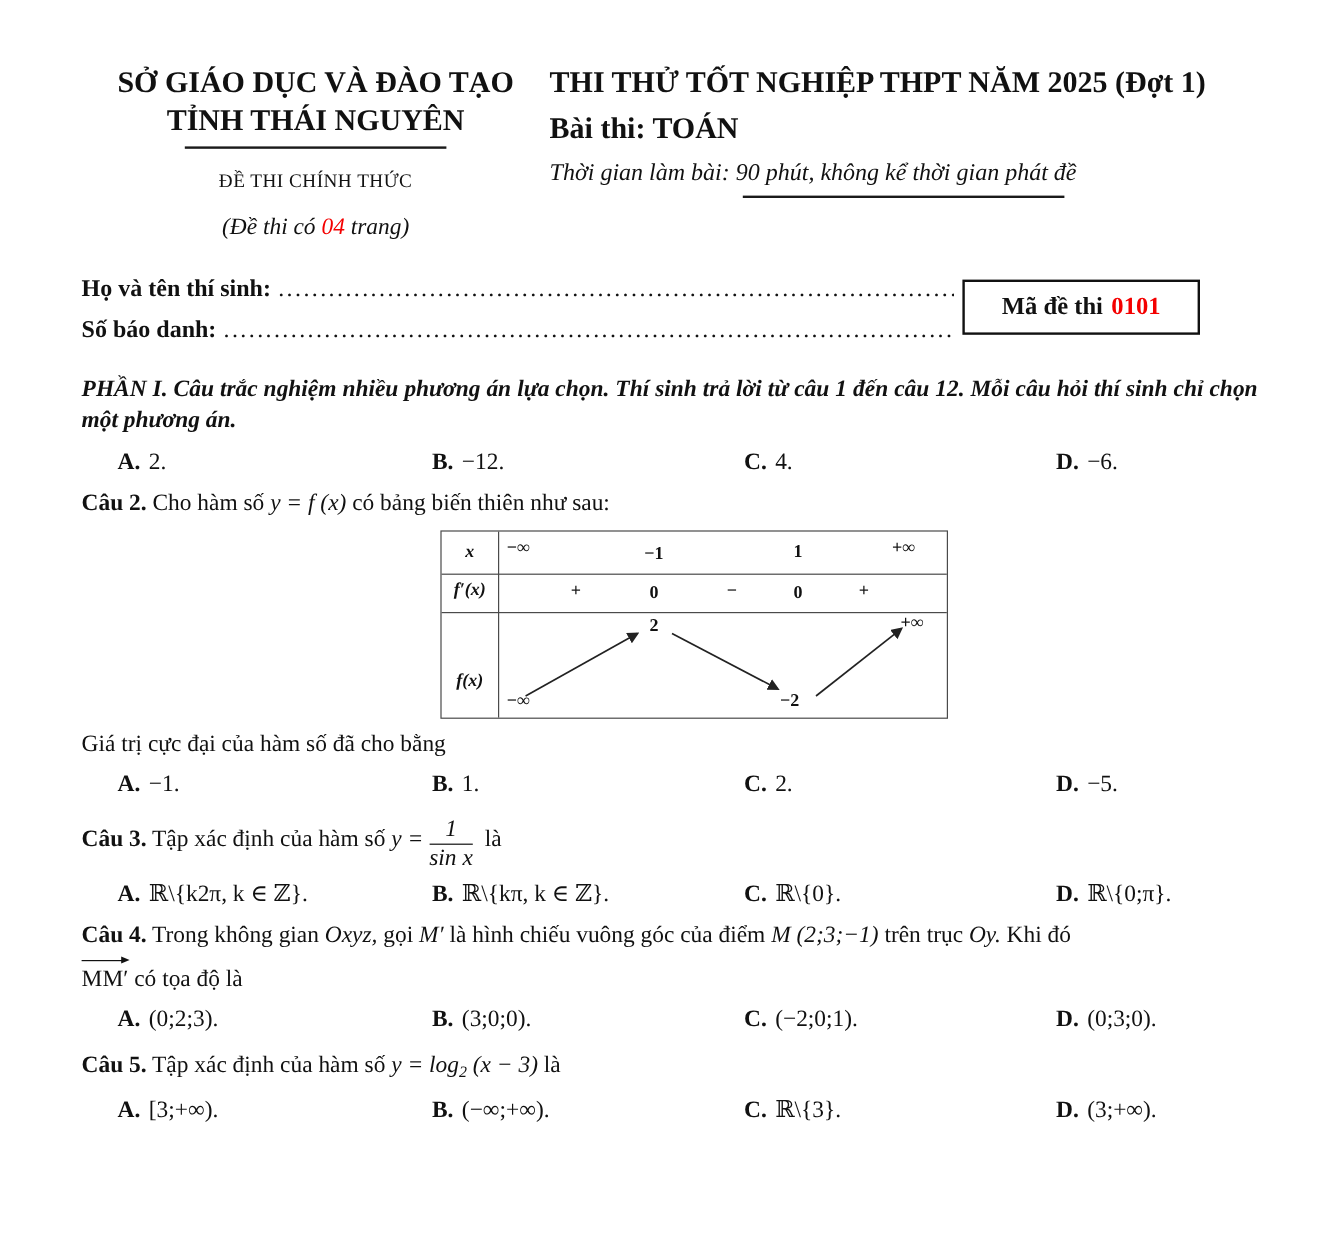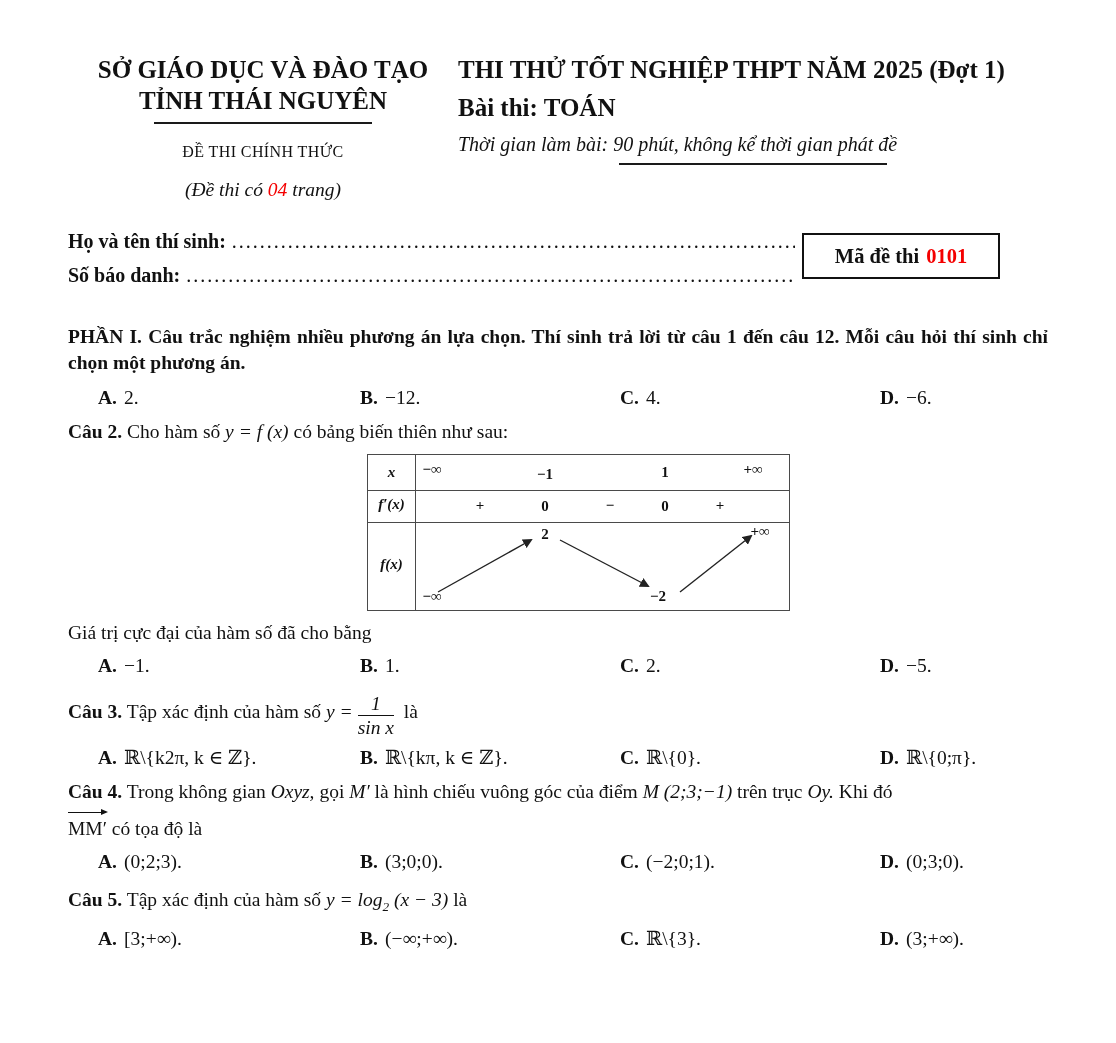--- a/index.html
+++ b/index.html
@@ -32,21 +32,21 @@
   .cand-row + .cand-row { margin-top: 7px; }
   .dots { flex: 1; overflow: hidden; white-space: nowrap; font-weight: normal; letter-spacing: 2px; margin-left: 6px; }
   .code-box {
     position: absolute; top: 5px; right: 48px; width: 198px; height: 46px;
     border: 2px solid #111; display: flex; align-items: center; justify-content: center;
     font-weight: bold; font-size: 20.5px; background: #fff;
   }
   .code-box .red { margin-left: 7px; }
 
   
-  .part-heading { margin-top: 36px; font-weight: bold; text-align: justify; }
+  .part-heading { margin-top: 24px; font-weight: bold; text-align: justify; font-style: italic; }
 
   
   .q { margin-top: 9px; }
   .q-label { font-weight: bold; }
   .math { font-style: italic; }
   sup { font-size: 0.68em; } sub { font-size: 0.68em; }
   .opts { display: grid; grid-template-columns: 262px 260px 260px 1fr; padding-left: 30px; margin-top: 7px; }
   .opt { white-space: nowrap; }
   .opt .lab { font-weight: bold; margin-right: 7px; }
   .q4-l1 { white-space: nowrap; }
@@ -134,21 +134,21 @@
       <span>có bảng biến thiên như sau:</span>
     </div>
 
     <div class="bbt">
       <div class="vline"></div>
       <div class="hline1"></div>
       <div class="hline2"></div>
 
       <span class="lbl" style="top:10px">x</span>
       <span class="lbl" style="top:42px">f′(x)</span>
-      <span class="lbl" style="top:102px">f(x)</span>
+      <span class="lbl" style="top:118px">f(x)</span>
 
       <span class="v" style="left:64px;top:7px">−∞</span>
       <span class="v" style="left:177px;top:12px">−1</span>
       <span class="v" style="left:297px;top:10px">1</span>
       <span class="v" style="left:385px;top:7px">+∞</span>
 
       <span class="v" style="left:112px;top:43px">+</span>
       <span class="v" style="left:177px;top:44px">0</span>
       <span class="v" style="left:242px;top:43px">−</span>
       <span class="v" style="left:297px;top:44px">0</span>

